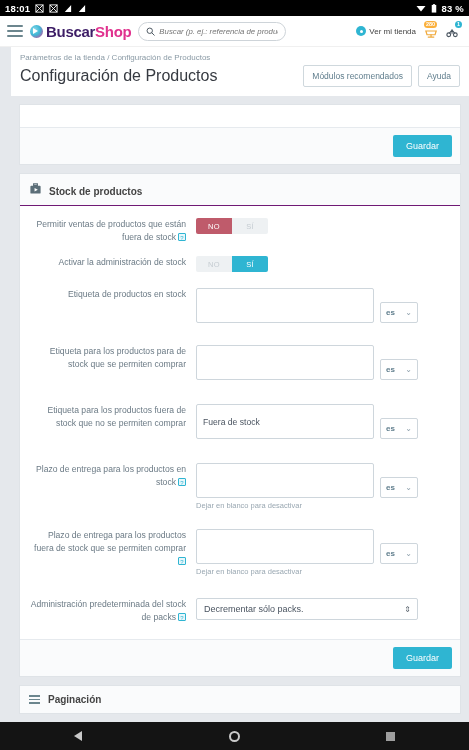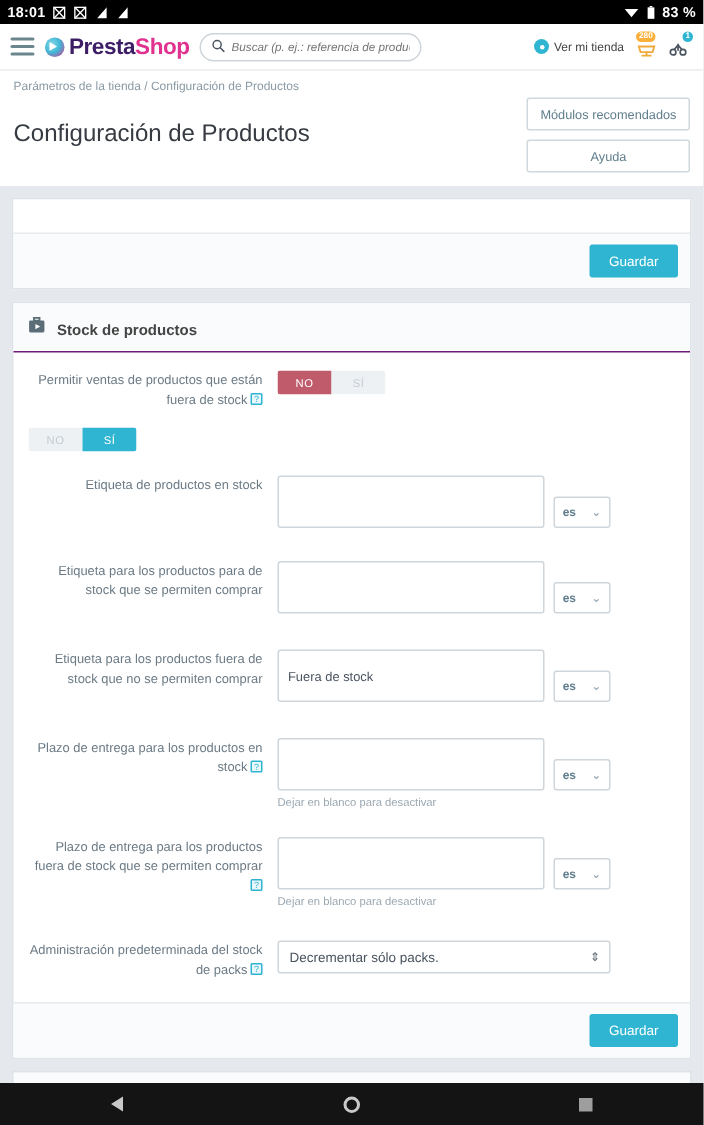--- a/index.html
+++ b/index.html
@@ -57,26 +57,26 @@
   .eye { width: 10px; height: 10px; border-radius: 50%; background: #2fb5d2; position: relative; flex: none; }
   .eye::after { content:""; position:absolute; left:3.5px; top:3.5px; width:3px; height:3px; border-radius:50%; background:#fff; }
   .nav-ico { position: relative; width: 15px; height: 16px; }
   .badge {
     position: absolute; top: -2px; left: 1px;
     background: #fbb03b; color: #fff; font-size: 5.5px; font-weight: bold;
     border-radius: 6px; padding: 0 2px; line-height: 7px; min-width: 11px; text-align: center;
   }
   .badge.blue { background: #2fb5d2; left: auto; right: -2px; min-width: 7px; }
   
-  .page { height: calc(750px - 16px - 31px - 28px); overflow: hidden; background: #e5e8ec; }
+  .page { height: calc(750px - 16px - 31px - 28px); overflow: hidden; background: #e5e8ec; margin-left: 11px; }
   .crumbwrap { background: #fff; padding: 6px 9px 9px 9px; }
   .crumb { font-size: 8px; color: #8a9aa5; margin-bottom: 3px; }
   .titlerow { display: flex; align-items: center; }
   .ptitle { font-size: 16px; color: #363a41; font-weight: normal; }
-  .titlebtns { margin-left: auto; display: flex; gap: 6px; flex-direction: column; }
+  .titlebtns { margin-left: auto; display: flex; gap: 6px; }
   .obtn {
     border: 1px solid #cfd8dd; background: #fff; color: #5f7d8c;
     font-size: 8.5px; padding: 5px 8px; border-radius: 2px; cursor: pointer;
     font-family: inherit; white-space: nowrap;
   }
   .content { padding: 8px 8px 0 8px; }
   .card { background: #fff; border: 1px solid #dfe3e7; margin-bottom: 8px; }
   .card-body-empty { height: 22px; background: #fff; }
   .card-footer {
     background: #fafbfc; border-top: 1px solid #e6eaee;
@@ -203,21 +203,21 @@
 
 <div class="topnav">
   <div class="burger">
       <i></i>
       <i></i>
       <i></i>
     </div>
   <div class="brand">
     <span class="brand-mark"></span>
     <span class="brand-text">
-      <span class="p1">Presta</span><span class="p2">Shop</span>
+      <span class="p1">Buscar</span><span class="p2">Shop</span>
     </span>
   </div>
   <div class="searchbox">
     <span class="mag">
       <svg width="9" height="9" viewBox="0 0 12 12">
           <circle cx="5" cy="5" r="3.6" fill="none" stroke="#4a5560" stroke-width="1.3"></circle>
           <path d="M7.8 7.8 L11 11" stroke="#4a5560" stroke-width="1.3" stroke-linecap="round"></path>
         </svg>
     </span>
     <input type="text" placeholder="Buscar (p. ej.: referencia de producto, n" style="">
@@ -285,20 +285,21 @@
           <div class="flabel"><span>Permitir ventas de productos que están fuera de stock</span><span class="help">?</span></div>
           <div class="fctl">
             <div class="switch">
               <span class="on-no">NO</span>
               <span>SÍ</span>
             </div>
           </div>
         </div>
 
         <div class="frow" style="margin-bottom:16px">
+          <div class="flabel">Activar la administración de stock</div>
           <div class="fctl">
             <div class="switch">
               <span>NO</span>
               <span class="on-si">SÍ</span>
             </div>
           </div>
         </div>
 
         <div class="frow" style="margin-bottom:22px">
           <div class="flabel">Etiqueta de productos en stock</div>

